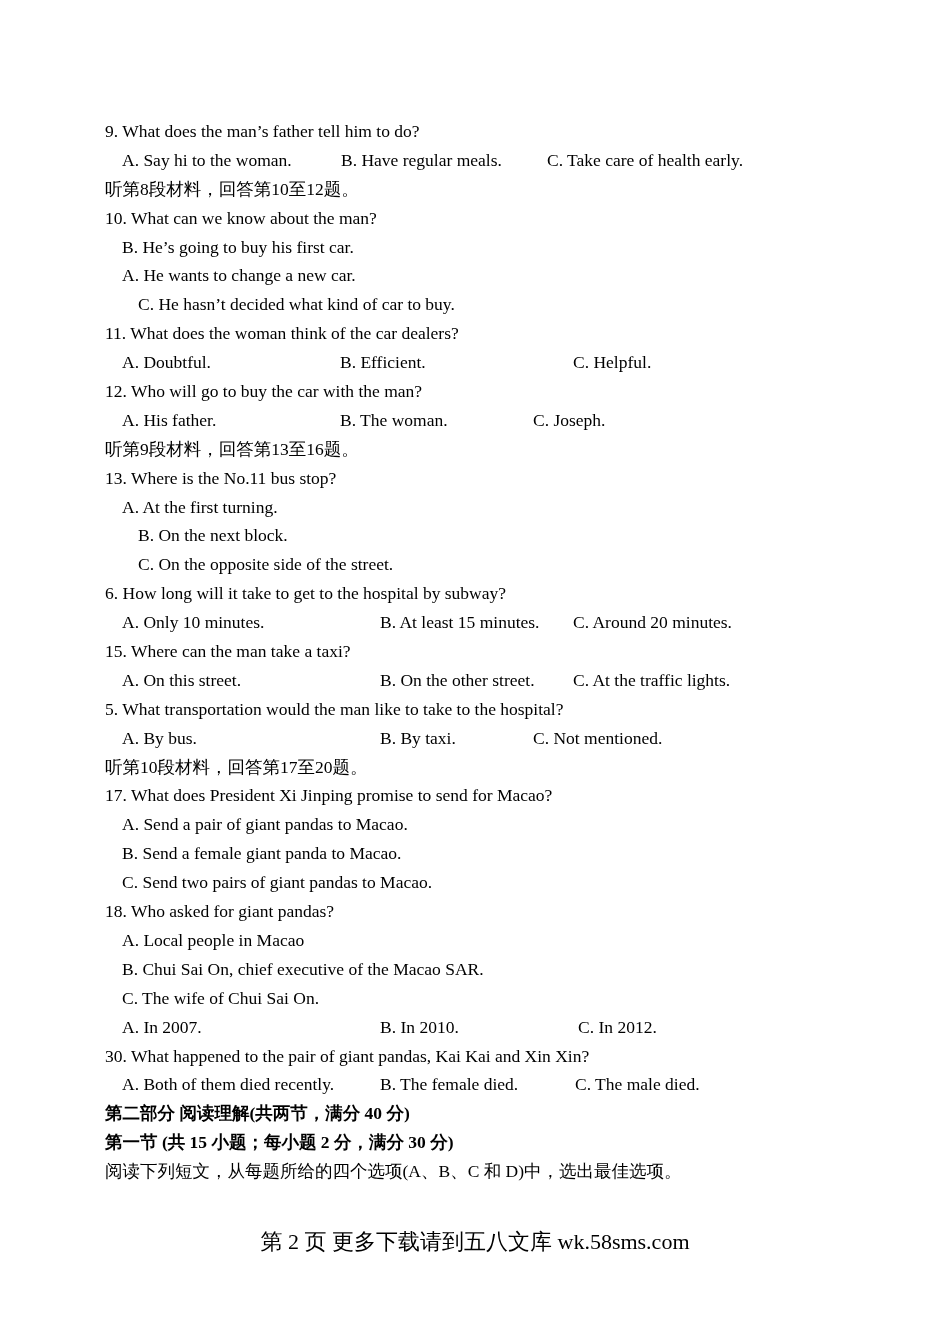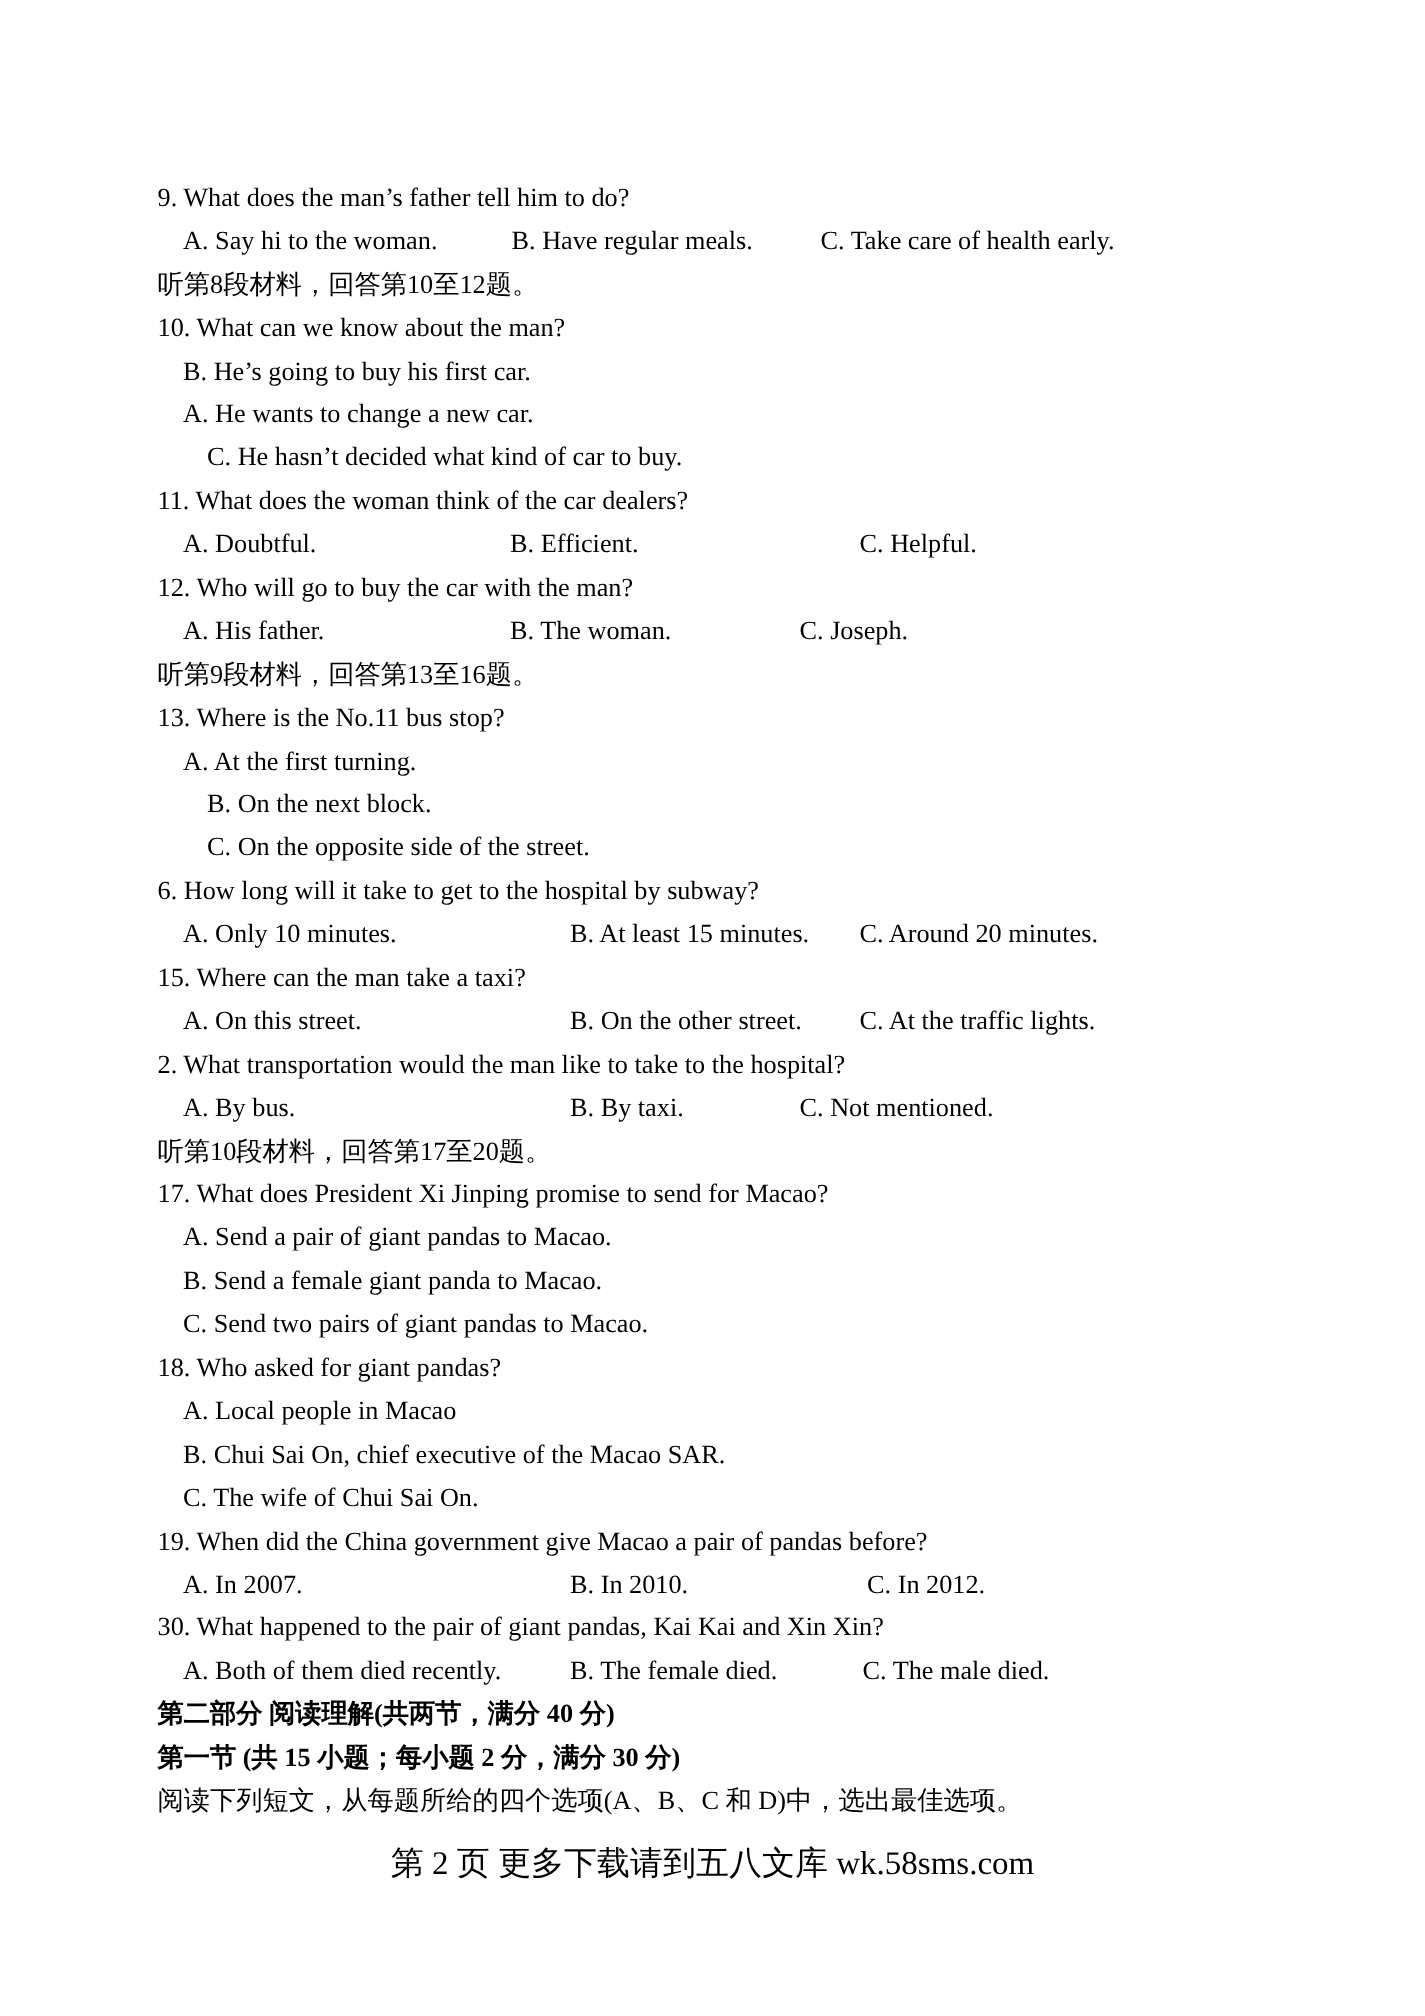--- a/index.html
+++ b/index.html
@@ -86,36 +86,35 @@
         <span class="col" style="left: 17px;">A. Only 10 minutes.</span>
         <span class="col" style="left: 275px;">B. At least 15 minutes.</span>
         <span class="col" style="left: 468px;">C. Around 20 minutes.</span>
       </div>
       <div class="line"><span style="display: inline-block;">15. Where can the man take a taxi?</span></div>
       <div class="line">
         <span class="col" style="left: 17px;">A. On this street.</span>
         <span class="col" style="left: 275px;">B. On the other street.</span>
         <span class="col" style="left: 468px;">C. At the traffic lights.</span>
       </div>
-      <div class="line"><span style="display: inline-block;">2. What transportation would the man like to take to the hospital?</span></div>
+      <div class="line"><span style="display: inline-block;">5. What transportation would the man like to take to the hospital?</span></div>
       <div class="line">
         <span class="col" style="left: 17px;">A. By bus.</span>
         <span class="col" style="left: 275px;">B. By taxi.</span>
         <span class="col" style="left: 428px;">C. Not mentioned.</span>
       </div>
       <div class="line"><span style="display: inline-block;">听第10段材料，回答第17至20题。</span></div>
       <div class="line"><span style="display: inline-block;">17. What does President Xi Jinping promise to send for Macao?</span></div>
       <div class="line"><span style="padding-left: 17px; display: inline-block;">A. Send a pair of giant pandas to Macao.</span></div>
       <div class="line"><span style="padding-left: 17px; display: inline-block;">B. Send a female giant panda to Macao.</span></div>
       <div class="line"><span style="padding-left: 17px; display: inline-block;">C. Send two pairs of giant pandas to Macao.</span></div>
       <div class="line"><span style="display: inline-block;">18. Who asked for giant pandas?</span></div>
       <div class="line"><span style="padding-left: 17px; display: inline-block;">A. Local people in Macao</span></div>
       <div class="line"><span style="padding-left: 17px; display: inline-block;">B. Chui Sai On, chief executive of the Macao SAR.</span></div>
       <div class="line"><span style="padding-left: 17px; display: inline-block;">C. The wife of Chui Sai On.</span></div>
-      <div class="line"><span style="display: inline-block;">19. When did the China government give Macao a pair of pandas before?</span></div>
       <div class="line">
         <span class="col" style="left: 17px;">A. In 2007.</span>
         <span class="col" style="left: 275px;">B. In 2010.</span>
         <span class="col" style="left: 473px;">C. In 2012.</span>
       </div>
       <div class="line"><span style="display: inline-block;">30. What happened to the pair of giant pandas, Kai Kai and Xin Xin?</span></div>
       <div class="line">
         <span class="col" style="left: 17px;">A. Both of them died recently.</span>
         <span class="col" style="left: 275px;">B. The female died.</span>
         <span class="col" style="left: 470px;">C. The male died.</span>

